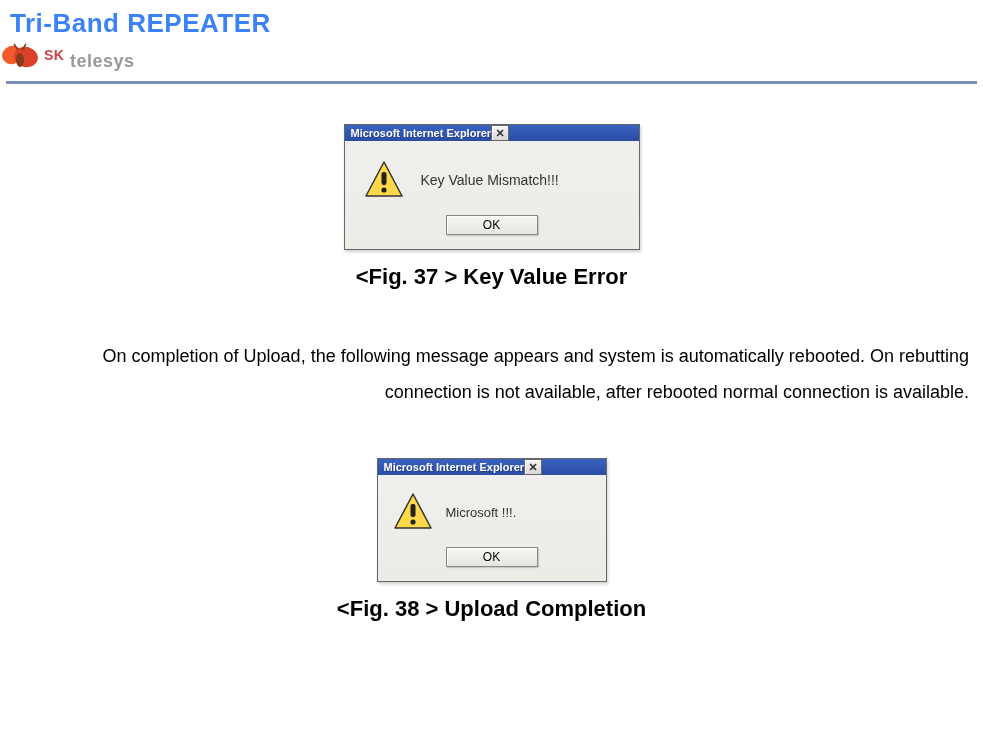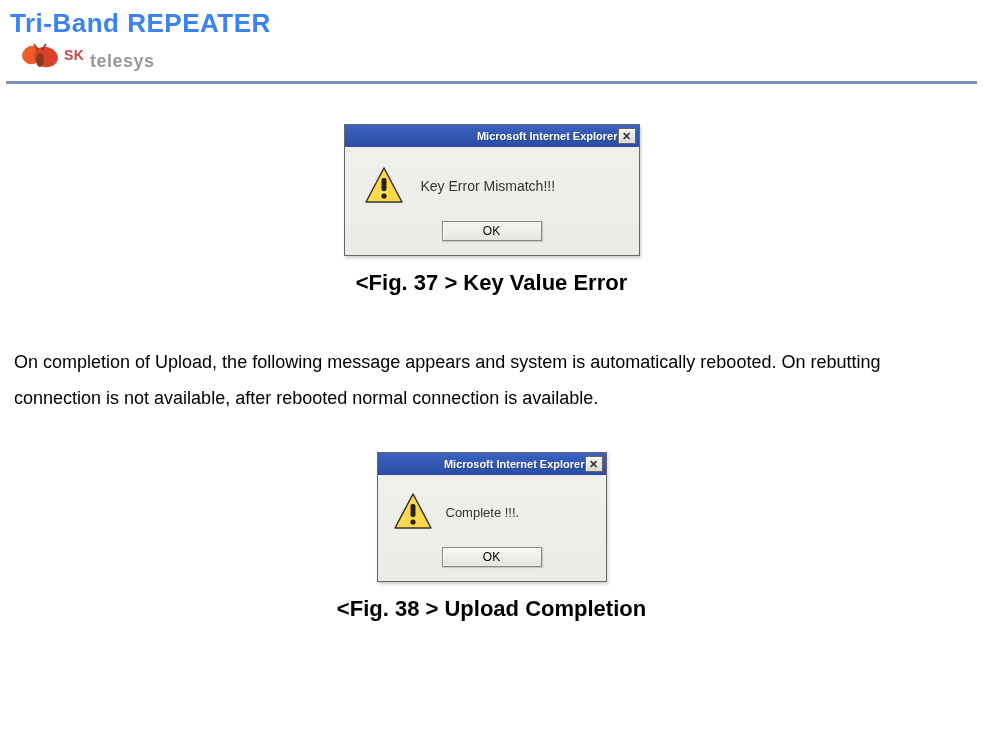--- a/index.html
+++ b/index.html
@@ -13,21 +13,20 @@
     .header-title {
       font-size: 26px;
       font-weight: bold;
       color: #3b82f6;
       padding-left: 10px;
       letter-spacing: 0.5px;
     }
     .logo-row {
       display: flex;
       align-items: center;
-      padding-left: 20px;
       margin-top: 4px;
       margin-bottom: 6px;
     }
     .butterfly-icon {
       position: relative;
       width: 40px;
       height: 32px;
     }
     .butterfly-icon svg { display:block; }
     .logo-text {
@@ -48,23 +47,23 @@
       background: linear-gradient(#f0f0ee,#ecebe6);
       box-shadow: 1px 2px 3px rgba(0,0,0,0.2);
       margin: 0 auto;
       padding:0;
     }
     .dialog-titlebar {
       background: linear-gradient(#3a62c0,#2b4da3);
       color: #fff;
       display: flex;
       align-items: center;
-      justify-content: flex-end;
+      justify-content: flex-start;
       padding: 2px 3px 2px 6px;
-      height: 22px;
+      height: 16px;
     }
     .titlebar-text {
       font-size: 11px;
       font-weight: bold;
       color: #fff;
       text-shadow: 1px 1px rgba(0,0,0,0.2);
       white-space: nowrap;
       overflow: hidden;
     }
     .close-btn {
@@ -98,38 +97,39 @@
     }
     .dialog-buttons {
       text-align: center;
       padding: 6px 0 14px 0;
     }
     .ok-btn {
       border: 1px solid #888;
       background: linear-gradient(#f6f6f4,#e6e6e0);
       font-size: 12px;
       padding: 2px 0;
-      width: 100px;
+      width: 92px;
       box-shadow: inset 1px 1px 0 #fff, 1px 1px 1px rgba(0,0,0,0.15);
       font-family: Tahoma, sans-serif;
     }
     .fig-caption {
       text-align: center;
       font-weight: bold;
       font-size: 22px;
       margin-top: 14px;
       color: #000;
     }
     .body-text {
       font-size: 18px;
       color: #000;
       line-height: 2.0;
       padding: 0 14px;
       margin-top: 48px;
-      margin-bottom: 36px;
+      margin-bottom: 48px;
+      text-align: right;
     }
     .first-dialog { width: 296px; }
     .second-dialog { width: 230px; }
     .second-dialog .dialog-body { padding: 16px 14px 8px 14px; gap: 12px; }
     .second-dialog .dialog-message { font-size: 13px; }
   </style>
 </head>
 <body>
 
 <div class="header-title">Tri-Band REPEATER</div>
@@ -158,21 +158,21 @@
     <span class="close-btn">✕</span>
   </div>
   <div class="dialog-body">
     <span class="warning-icon">
       <svg width="42" height="42" viewBox="0 0 42 42">
         <polygon points="21,3 39,37 3,37" fill="#ffd94a" stroke="#333" stroke-width="1.5" stroke-linejoin="round"></polygon>
         <rect x="18.5" y="13" width="5" height="13" rx="2" fill="#222"></rect>
         <circle cx="21" cy="31" r="2.6" fill="#222"></circle>
       </svg>
     </span>
-    <span class="dialog-message">Key Error Mismatch!!!</span>
+    <span class="dialog-message">Key Value Mismatch!!!</span>
   </div>
   <div class="dialog-buttons">
     <button class="ok-btn">OK</button>
   </div>
 </div>
 
 <div class="fig-caption">&lt;Fig. 37 &gt; Key Value Error</div>
 
 <div class="body-text">On completion of Upload, the following message appears and system is automatically rebooted. On rebutting connection is not available, after rebooted normal connection is available.</div>
 
@@ -182,20 +182,20 @@
     <span class="close-btn">✕</span>
   </div>
   <div class="dialog-body">
     <span class="warning-icon">
       <svg width="42" height="42" viewBox="0 0 42 42">
         <polygon points="21,3 39,37 3,37" fill="#ffd94a" stroke="#333" stroke-width="1.5" stroke-linejoin="round"></polygon>
         <rect x="18.5" y="13" width="5" height="13" rx="2" fill="#222"></rect>
         <circle cx="21" cy="31" r="2.6" fill="#222"></circle>
       </svg>
     </span>
-    <span class="dialog-message">Complete !!!.</span>
+    <span class="dialog-message">Microsoft !!!.</span>
   </div>
   <div class="dialog-buttons">
     <button class="ok-btn">OK</button>
   </div>
 </div>
 
 <div class="fig-caption">&lt;Fig. 38 &gt; Upload Completion</div>
 
 </body></html>

